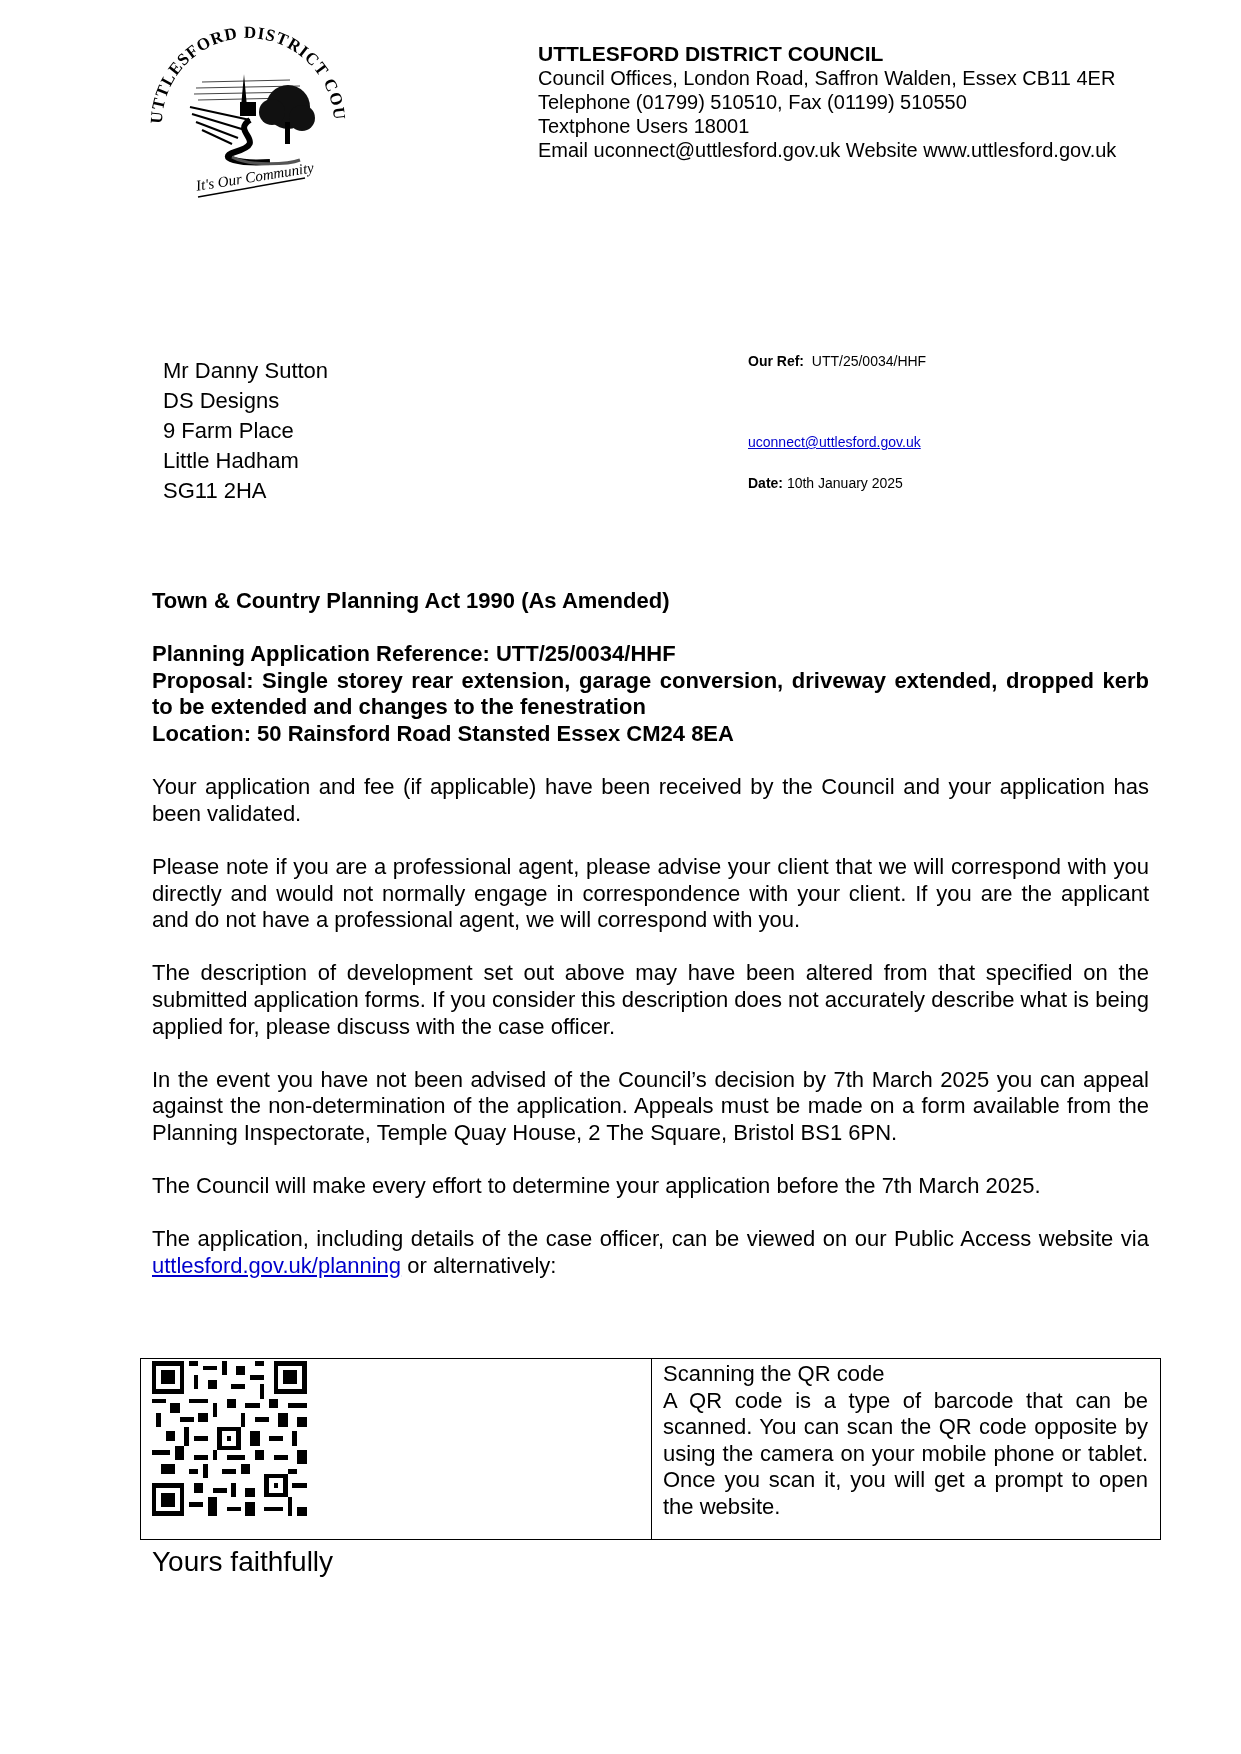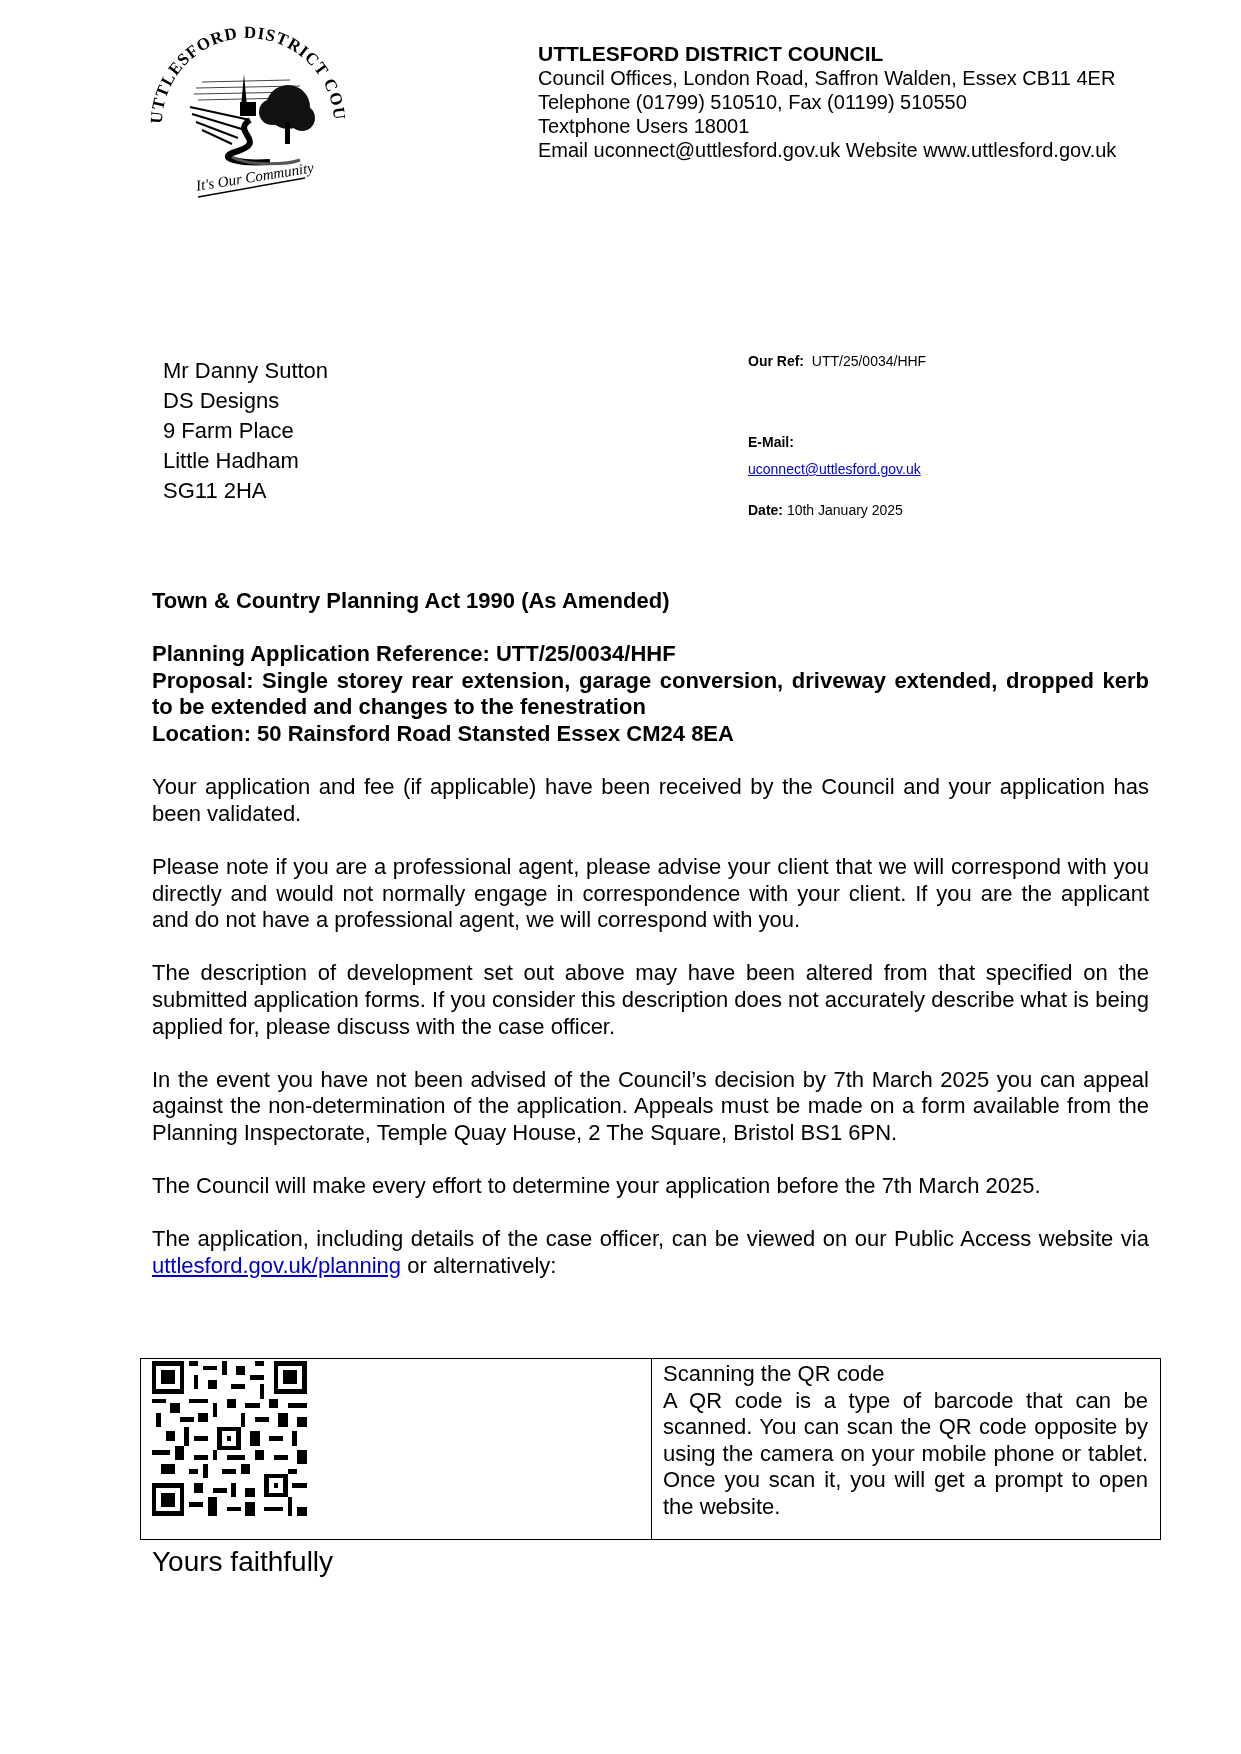--- a/index.html
+++ b/index.html
@@ -80,21 +80,20 @@
   <div>Little Hadham</div>
   <div>SG11 2HA</div>
 </div>
 
 <div class="abs refblk">
   <div>
     <span class="b">Our Ref:</span>&nbsp;
     <span>UTT/25/0034/HHF</span>
   </div>
   <div style="height:54px"></div>
-  <div class="b">E-Mail:</div>
   <div><a class="lnk">uconnect@uttlesford.gov.uk</a></div>
   <div style="height:14px"></div>
   <div>
     <span class="b">Date:</span>
     <span>10th January 2025</span>
   </div>
 </div>
 
 <div class="abs body">
   <p class="b">Town &amp; Country Planning Act 1990 (As Amended)</p>

